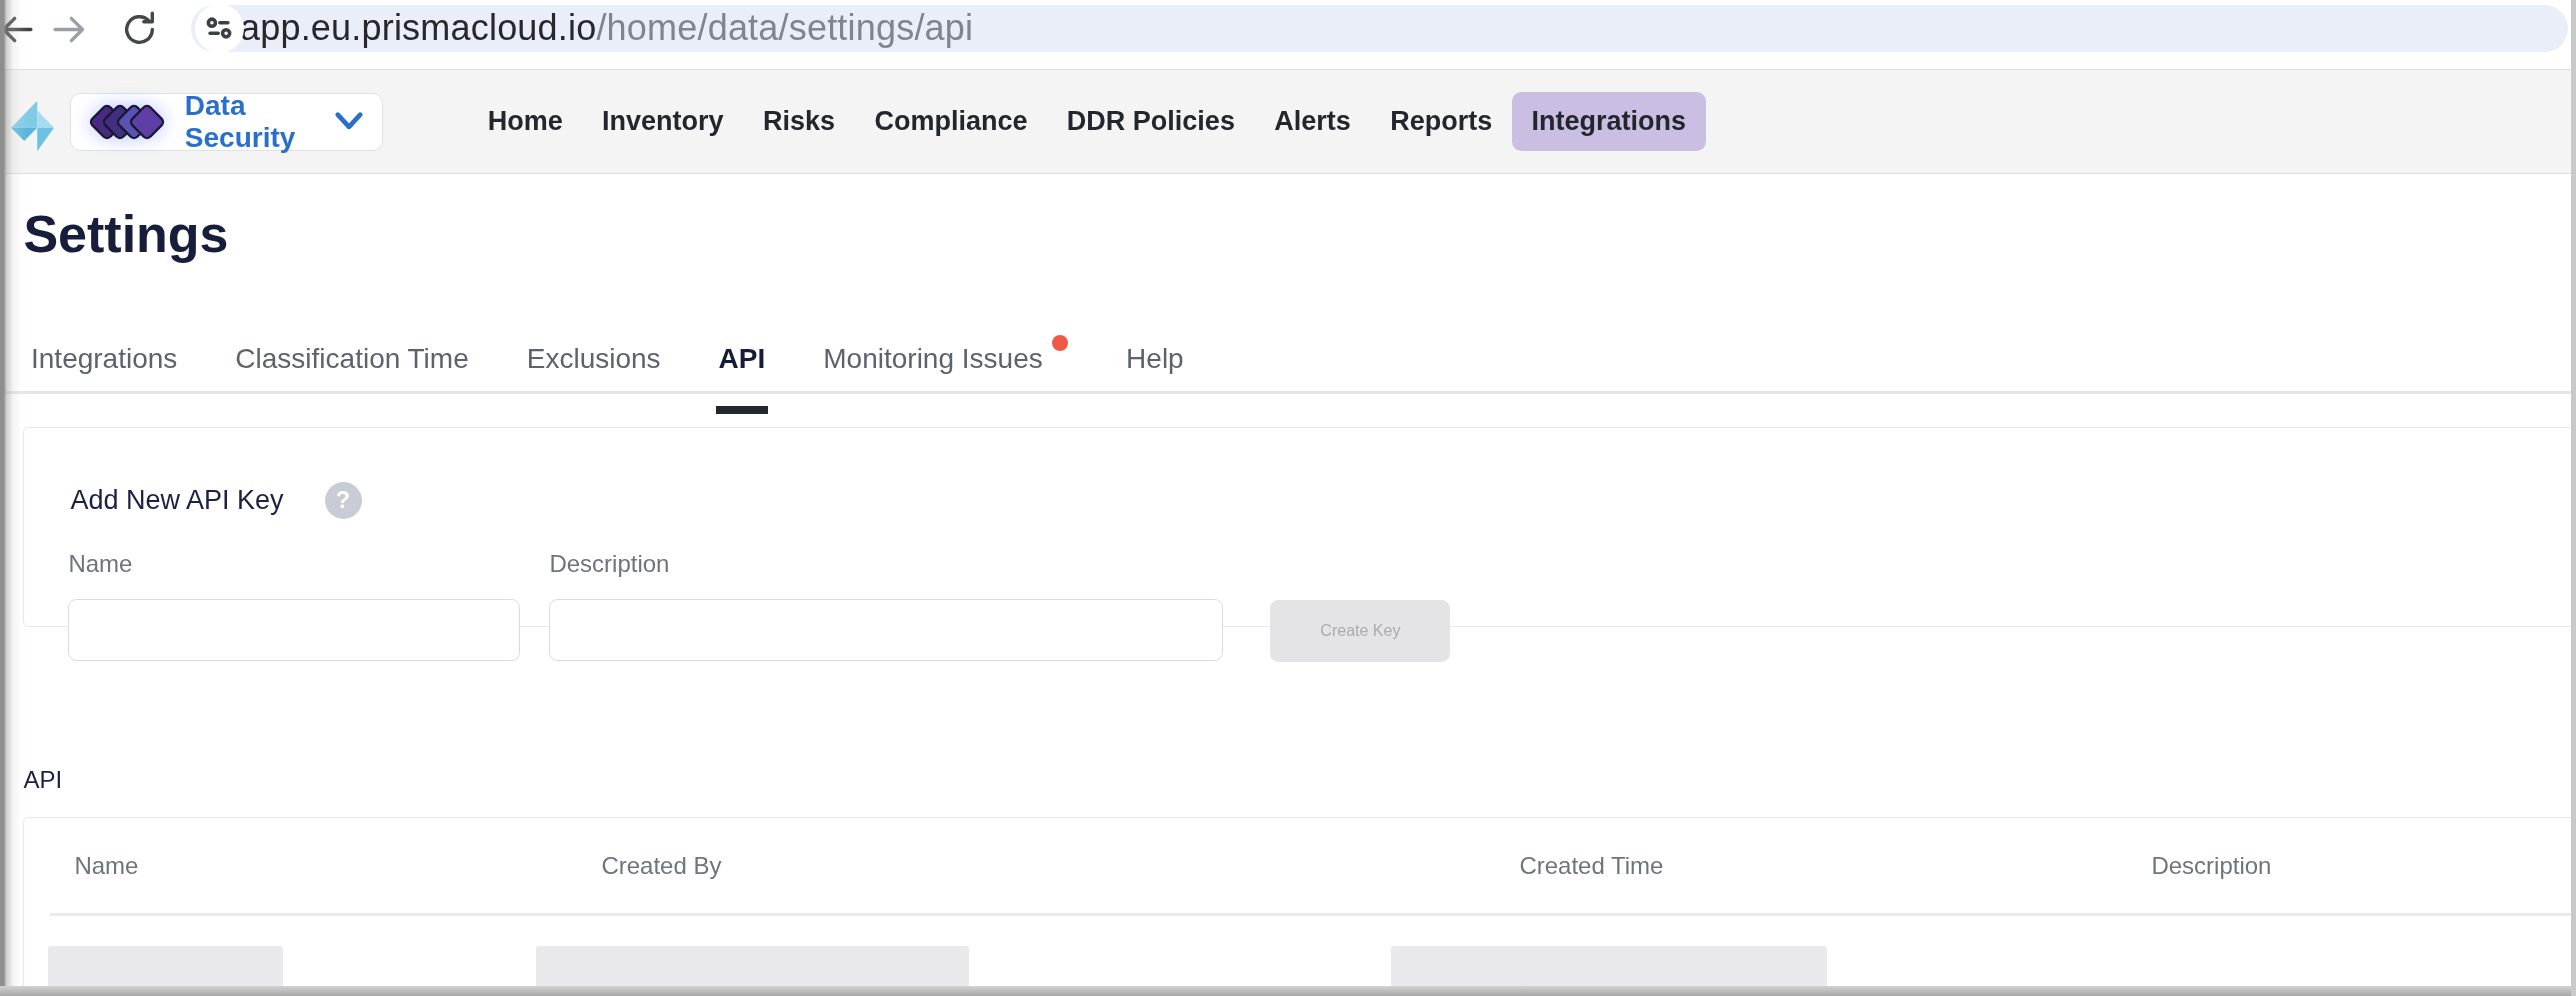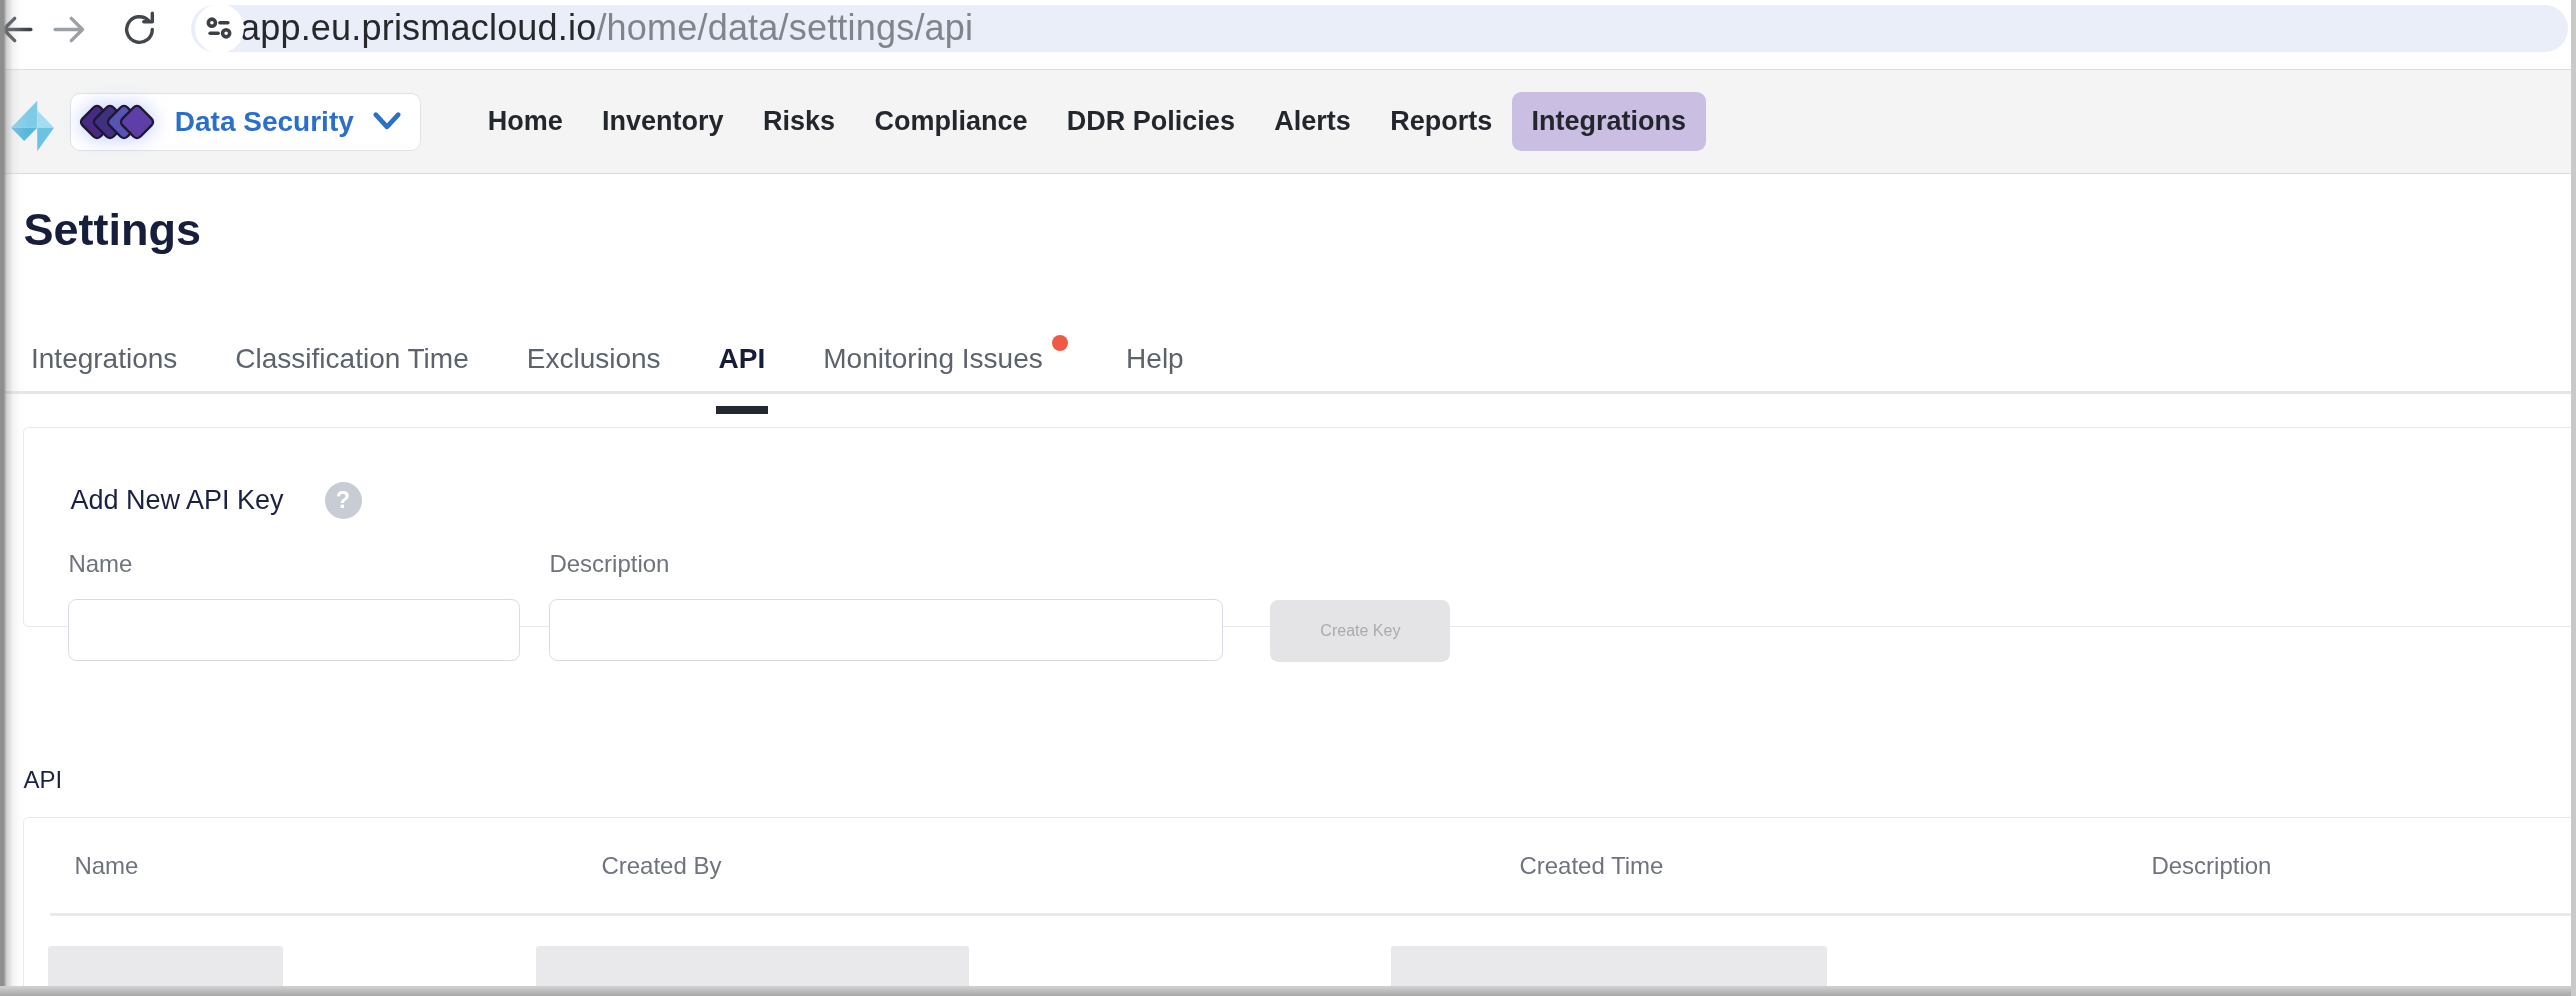--- a/index.html
+++ b/index.html
@@ -14,32 +14,32 @@
   .btn-reload { left:118px; }
   .omnibox { position:absolute; left:191px; top:4.7px; width:2377px; height:47px; background:#e9eef9; border-radius:23.4px; display:flex; align-items:center; }
   .site-chip { position:absolute; left:3.7px; top:-0.9px; width:49px; height:49px; border-radius:50%; background:#ffffff; display:flex; align-items:center; justify-content:center; }
   .url-text { margin-left:49px; font-size:36px; letter-spacing:0.2px; white-space:nowrap; }
   .url-domain { color:#26282c; }
   .url-path { color:#80858b; }
 
   
   .navbar { position:absolute; left:0; top:69px; width:2576px; height:105px; background:#f3f4f3; border-top:1.9px solid #dcdedd; border-bottom:1.9px solid #d9dbda; display:flex; align-items:center; }
   .logo-wrap { position:absolute; left:9.4px; top:29px; width:49px; height:54px; }
-  .switcher { position:absolute; left:70px; top:22.5px; width:351px; height:58px; background:#ffffff; border:1.9px solid #dfe1e6; border-radius:10.3px; display:flex; align-items:center; padding:0 17px 0 9px; cursor:pointer; }
+  .switcher { position:absolute; left:70px; top:22.5px; width:313px; height:58px; background:#ffffff; border:1.9px solid #dfe1e6; border-radius:10.3px; display:flex; align-items:center; padding:0 17px 0 19px; cursor:pointer; }
   .diamonds { display:flex; align-items:center; margin-right:20.6px; filter:drop-shadow(0 0 9.4px rgba(130,150,255,0.55)); }
   .diamond { width:34px; height:34px; border-radius:7.5px; transform:rotate(45deg) scale(0.82); border:3.7px solid #1d1834; margin-left:-20.6px; }
   .diamond:first-child { margin-left:0; }
   .d1 { background:#472a82; } .d2 { background:#41307f; } .d3 { background:#5a53b6; } .d4 { background:#5e3fa8; }
   .switcher-label { font-size:28px; font-weight:700; color:#2a6fcb; flex:1; }
   .nav-items { display:flex; align-items:center; margin-left:468px; }
   .nav-item { font-size:27px; font-weight:700; color:#23272d; padding:14px 19.7px; border-radius:9.4px; cursor:pointer; white-space:nowrap; }
   .nav-item.active { background:#cabee2; }
 
   
-  .page-title { position:absolute; left:23.4px; top:204px; font-size:45px; font-weight:700; color:#171e3c; }
+  .page-title { position:absolute; left:23.4px; top:204px; font-size:52px; font-weight:700; color:#171e3c; }
 
   .tabs { position:absolute; left:31px; top:322px; display:flex; gap:58px;margin-top:19px; }
   .tab { position:relative; font-size:28px; line-height:36px; padding-bottom:37px; color:#5d636d; cursor:pointer; white-space:nowrap; }
   .tab.active { color:#161d38; font-weight:700; }
   .tab.active::after { content:''; position:absolute; left:-2.8px; right:-2.8px; bottom:0; height:8.4px; background:#23272e; }
   .notif-dot { display:inline-block; width:16px; height:16px; border-radius:50%; background:#ef5a47; margin-left:9.4px; transform:translateY(-17px); }
   .tabline { position:absolute; left:0; top:391px; width:2576px; height:2.8px; background:#e4e5e8; }
 
   
   .card { position:absolute; left:23.4px; width:2554px; background:#ffffff; border:1.9px solid #e7e9ee; border-right:none; }

